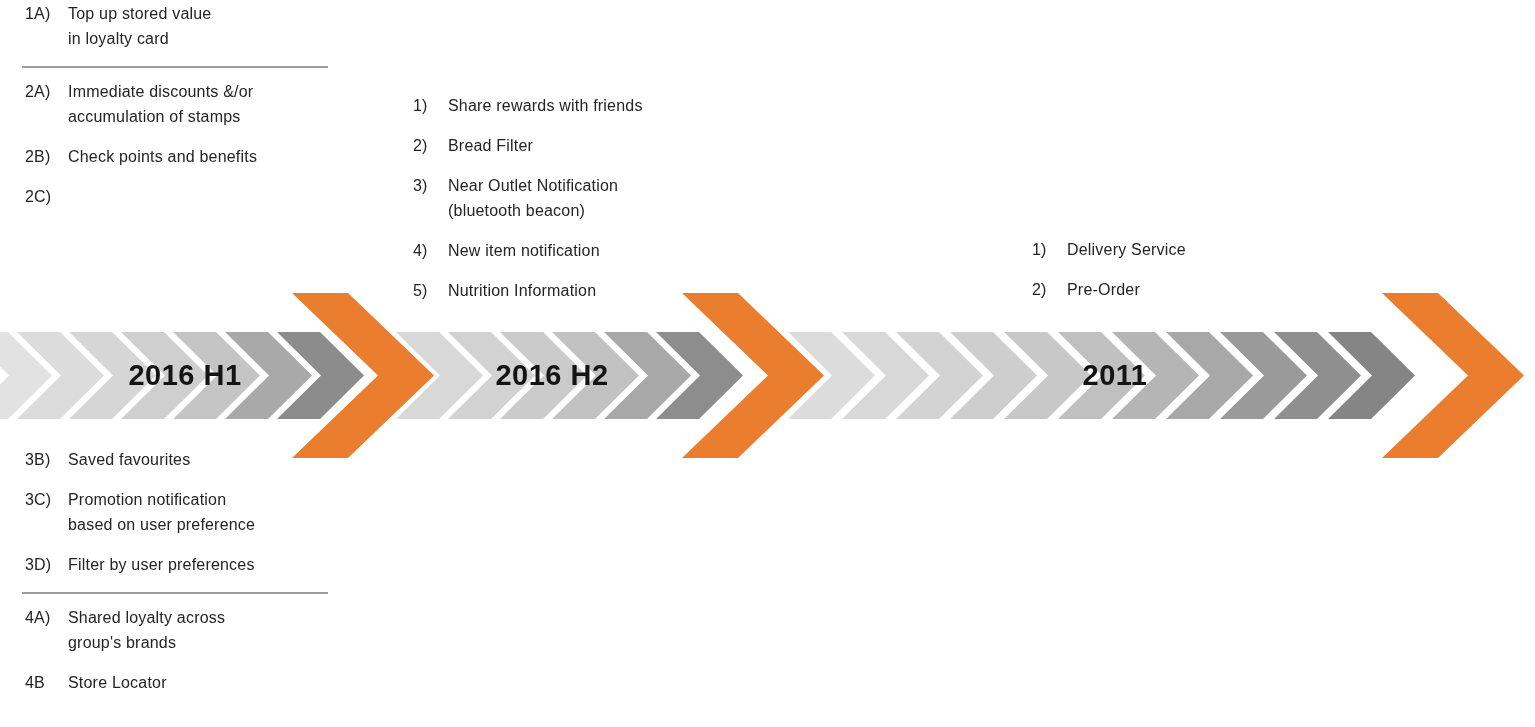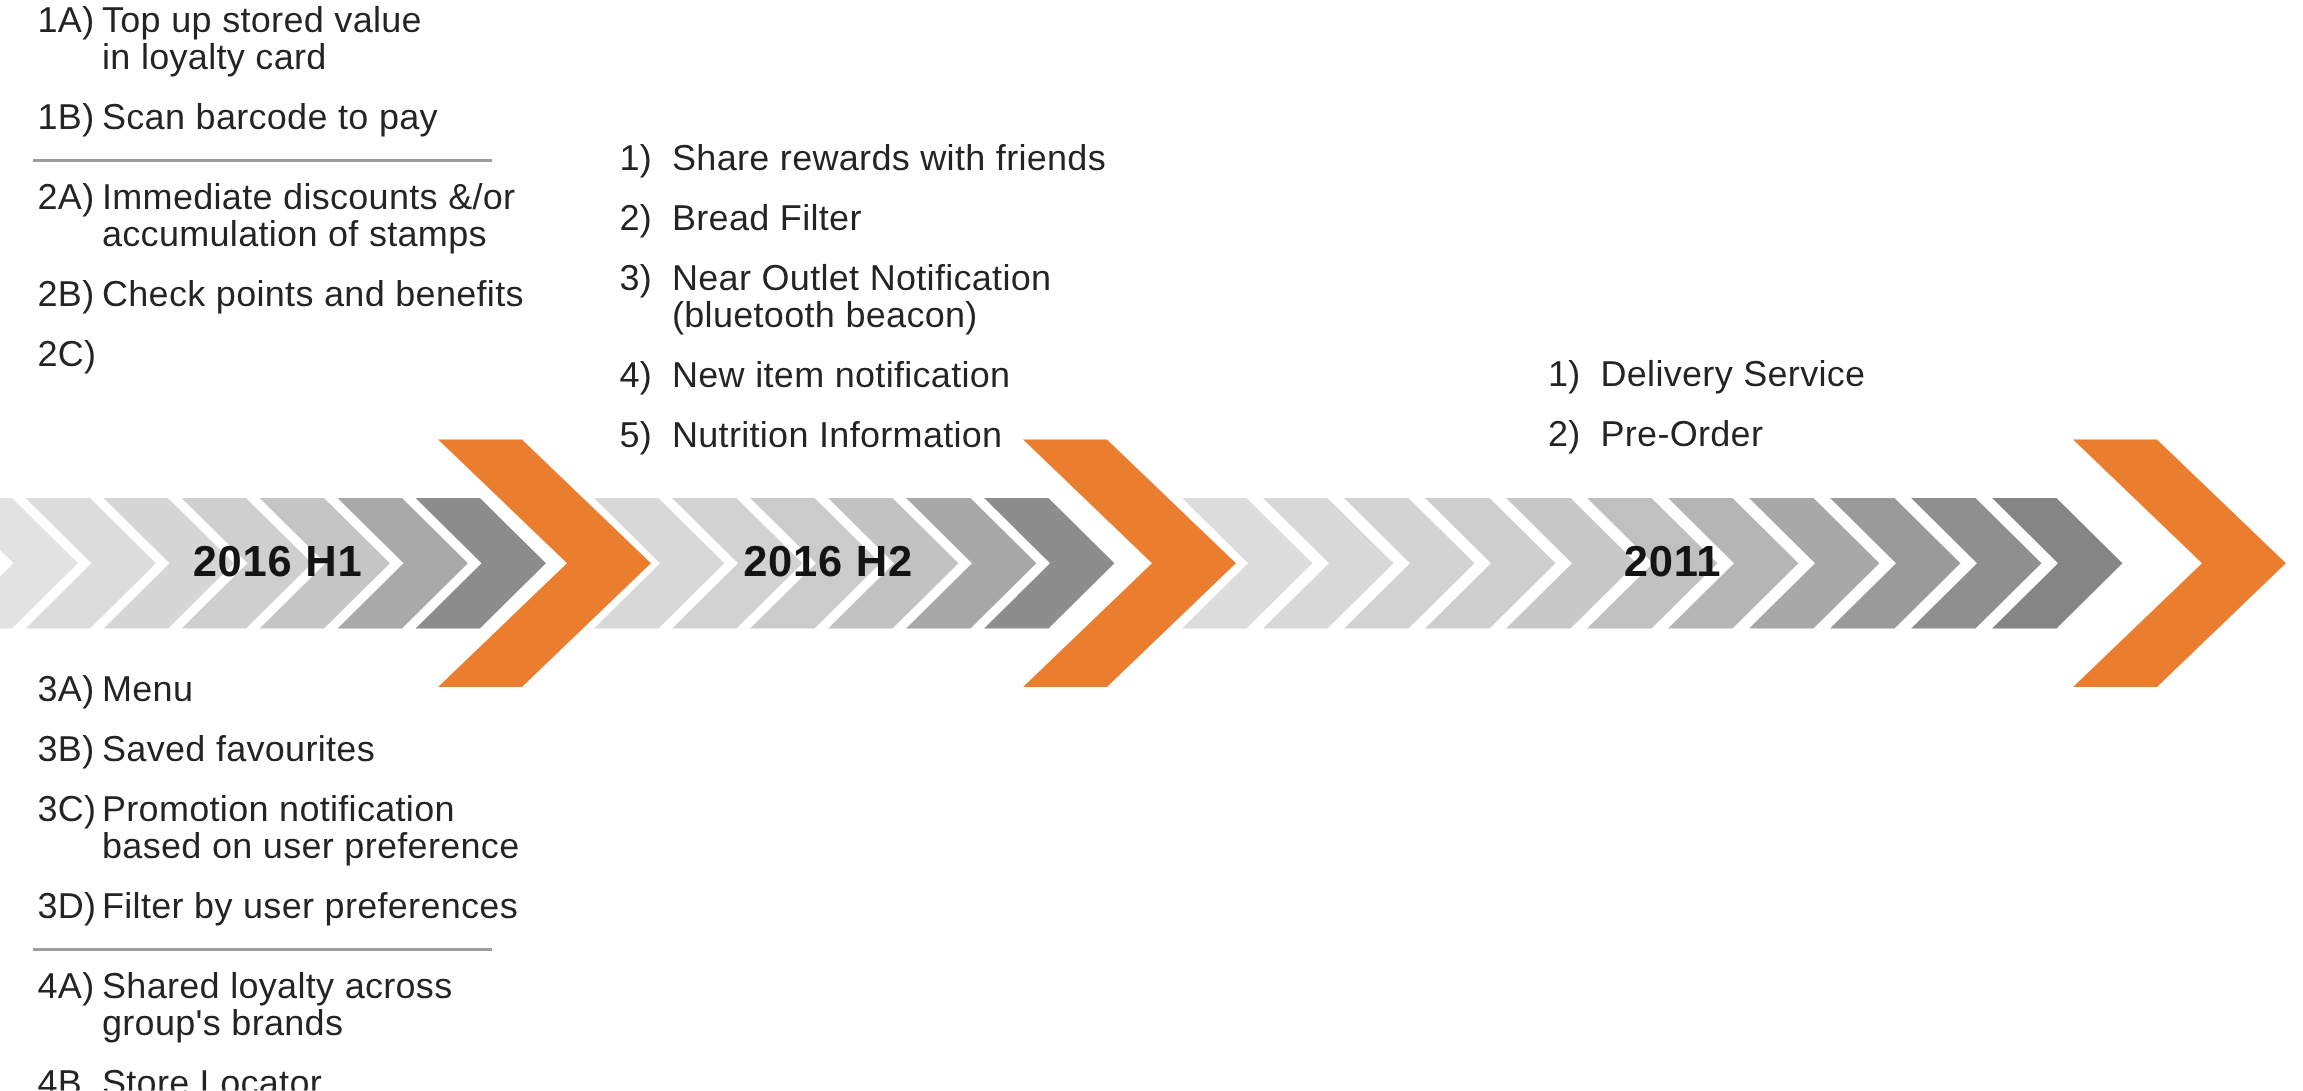--- a/index.html
+++ b/index.html
@@ -12,21 +12,21 @@
   #band{position:absolute;left:0;top:0;z-index:1;}
   .tl-label{
     position:absolute;top:359px;transform:translateX(-50%);
     font-size:29px;font-weight:bold;color:#141414;
     letter-spacing:0.5px;white-space:nowrap;z-index:3;text-align:right;
   }
   
   .list{position:absolute;z-index:2;}
   .row{
     display:flex;align-items:flex-start;
-    font-size:24px;line-height:25px;color:#242424;
+    font-size:16px;line-height:25px;color:#242424;
     letter-spacing:0.2px;margin-bottom:15px;white-space:nowrap;
   }
   .num{flex:0 0 43px;}
   .list.nums-narrow .num{flex:0 0 35px;}
   .divider{
     height:2px;background:#9d9d9d;
     width:306px;margin:5px 0 11px -3px;
   }
 </style>
 </head>
@@ -74,24 +74,20 @@
   <div class="tl-label" style="left:185px">2016 H1</div>
   <div class="tl-label" style="left:552px">2016 H2</div>
   <div class="tl-label" style="left:1115px">2011</div>
 </div>
 
 <div class="list" id="list-2016h1-upper" style="left:25px;top:1px">
     <div class="row">
       <span class="num">1A)</span>
       <span class="txt">Top up stored value<br>in loyalty card</span>
     </div>
-    <div class="row">
-      <span class="num">1B)</span>
-      <span class="txt">Scan barcode to pay</span>
-    </div>
     <div class="divider"></div>
     <div class="row">
       <span class="num">2A)</span>
       <span class="txt">Immediate discounts &amp;/or<br>accumulation of stamps</span>
     </div>
     <div class="row">
       <span class="num">2B)</span>
       <span class="txt">Check points and benefits</span>
     </div>
     <div class="row">
@@ -125,24 +121,20 @@
       <span class="num">1)</span>
       <span class="txt">Delivery Service</span>
     </div>
     <div class="row">
       <span class="num">2)</span>
       <span class="txt">Pre-Order</span>
     </div>
   </div>
 <div class="list" id="list-2016h1-lower" style="left:25px;top:447px">
     <div class="row">
-      <span class="num">3A)</span>
-      <span class="txt">Menu</span>
-    </div>
-    <div class="row">
       <span class="num">3B)</span>
       <span class="txt">Saved favourites</span>
     </div>
     <div class="row">
       <span class="num">3C)</span>
       <span class="txt">Promotion notification<br>based on user preference</span>
     </div>
     <div class="row">
       <span class="num">3D)</span>
       <span class="txt">Filter by user preferences</span>

